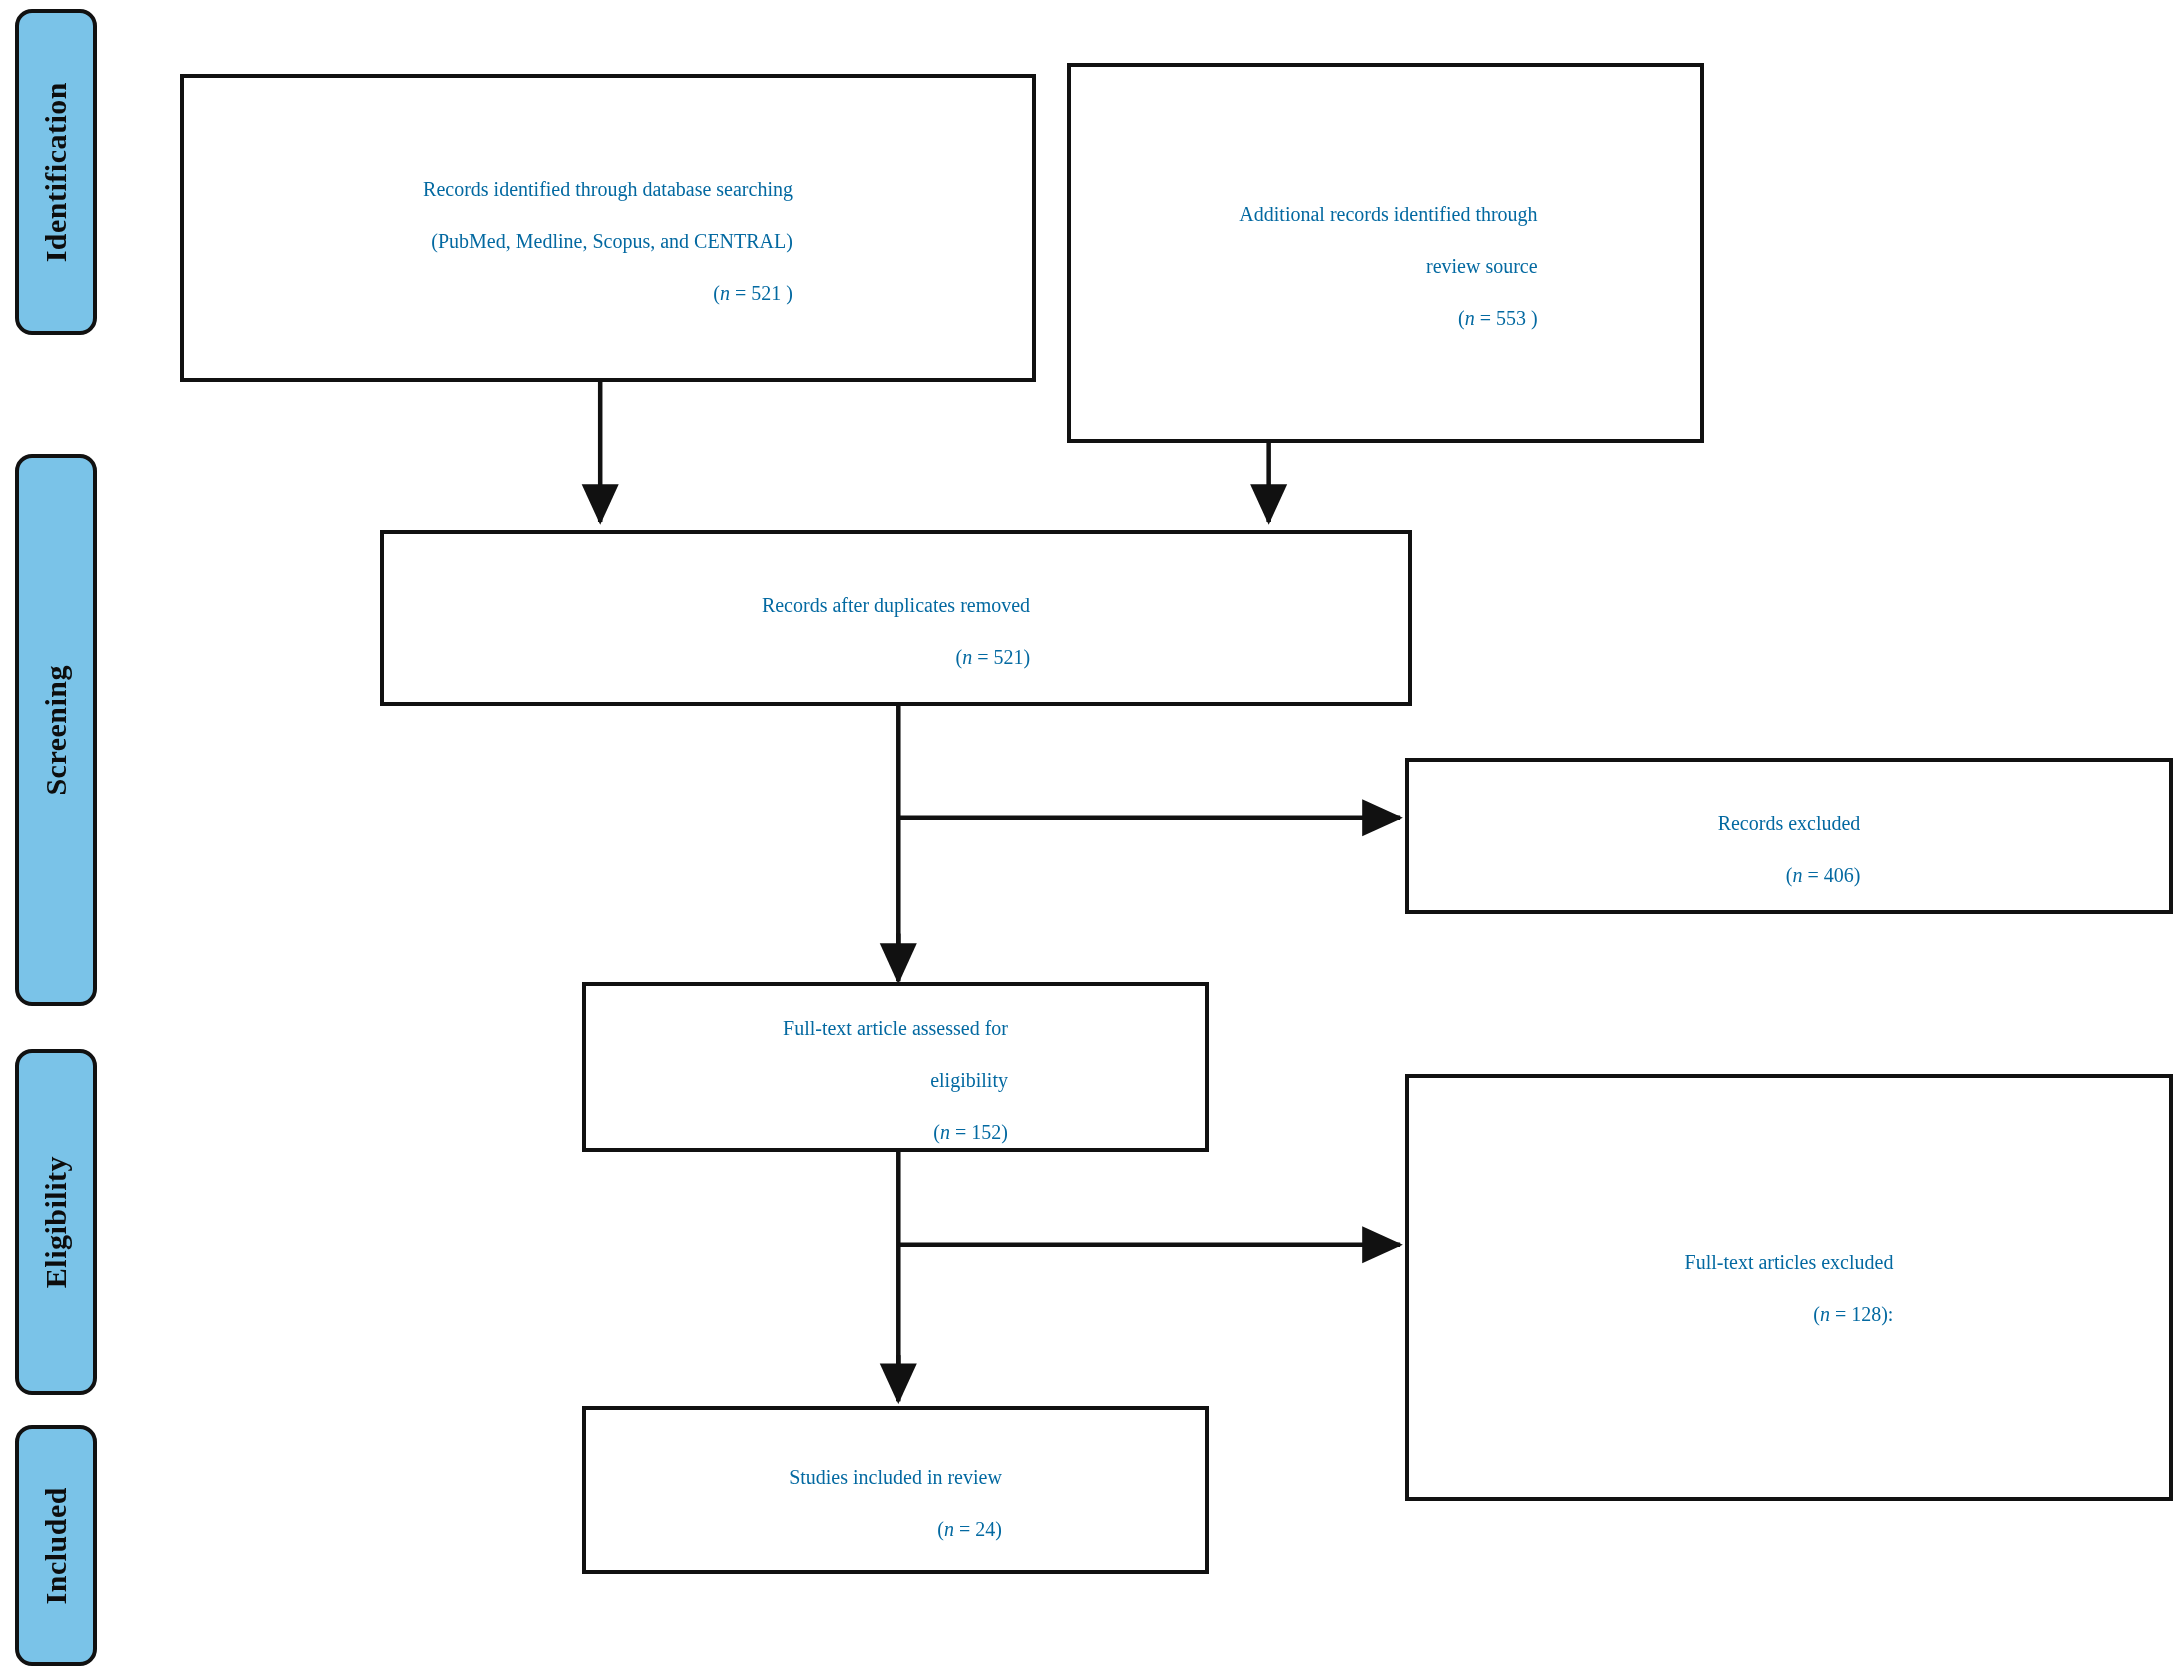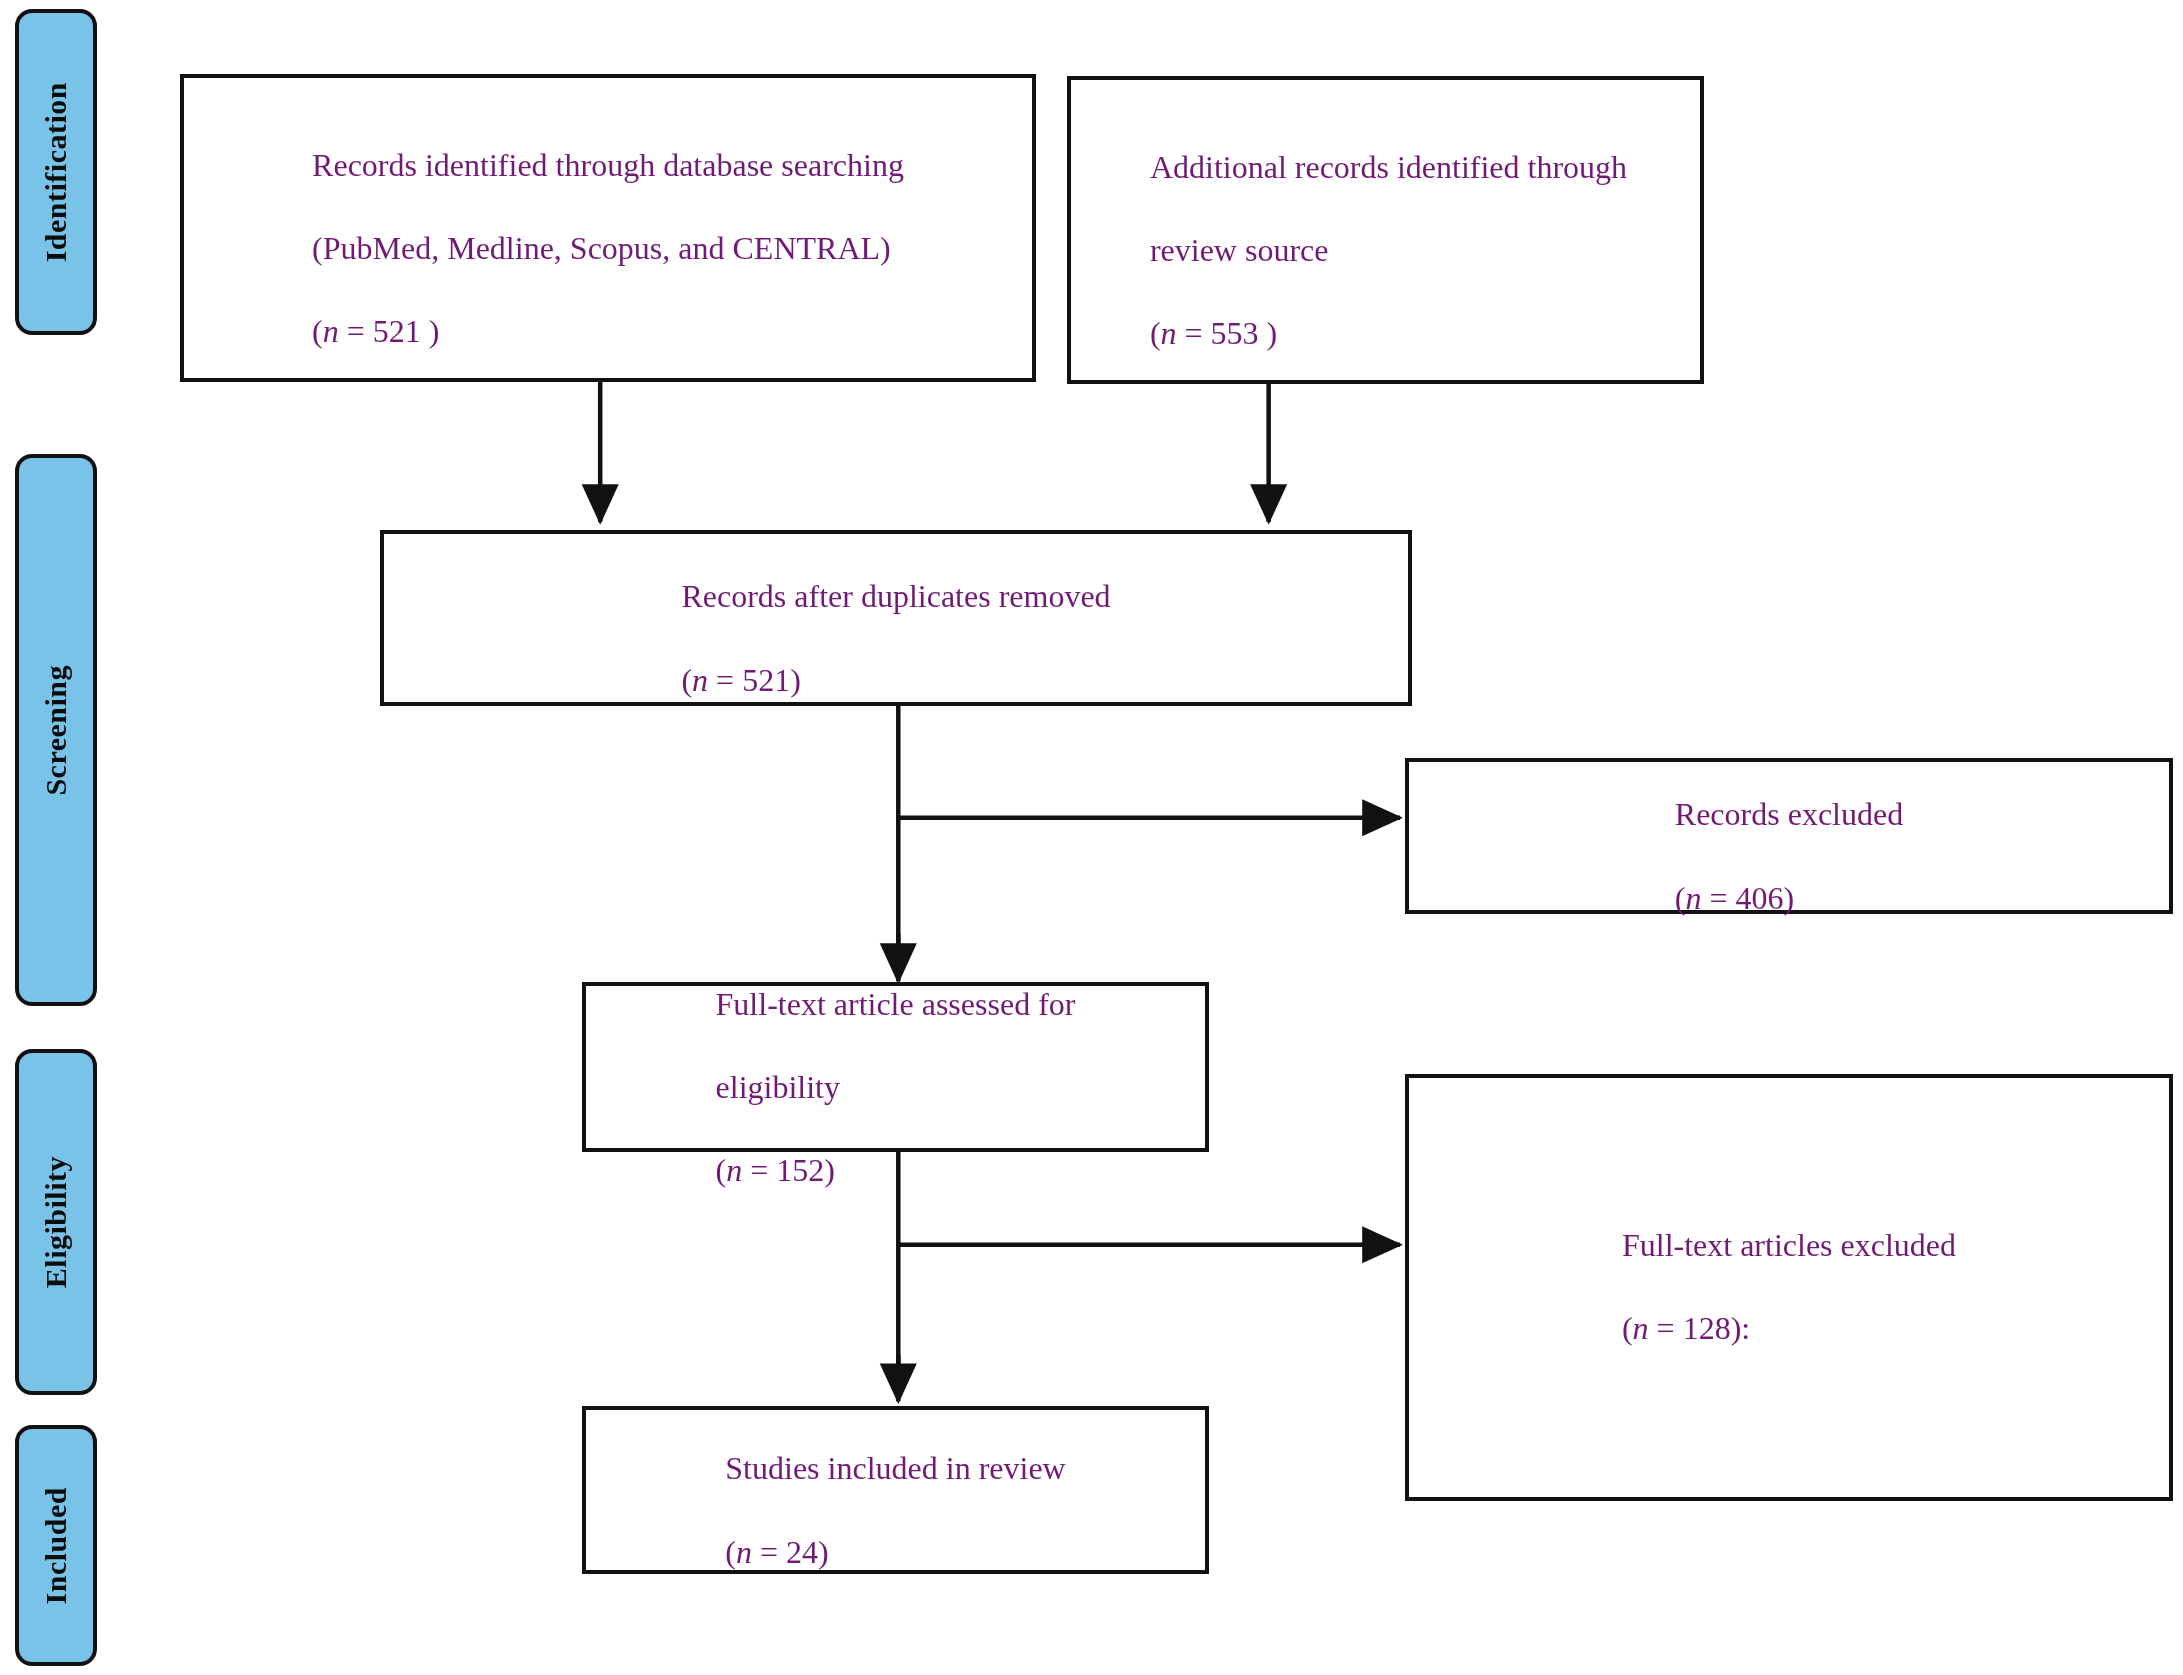--- a/index.html
+++ b/index.html
@@ -45,24 +45,24 @@
     position: absolute;
     background: #ffffff;
     border: 4px solid #111111;
     box-sizing: border-box;
     display: flex;
     align-items: center;
     justify-content: center;
     padding: 5px 11px;
   }
   .flow-box-text {
-    text-align: left;
-    font-size: 32px;
+    text-align: right;
+    font-size: 20px;
     line-height: 1.30;
-    color: #701a75;
+    color: #0369a1;
     white-space: pre-line;
     font-family: "Liberation Serif", "DejaVu Serif", serif;
   }
   .flow-box-text .nvar { font-style: italic; }
 
   
   .connector-svg {
     position: absolute;
     left: 0;
     top: 0;
@@ -117,21 +117,21 @@
   </svg>
 
   <div class="flow-box" style="left:180px; top:74px; width:856px; height:308px;">
     <div class="flow-box-text">
       <span>Records identified through database searching</span><br>
       <span>(PubMed, Medline, Scopus, and CENTRAL)</span><br>
       <span>(</span><span class="nvar">n</span><span> = 521 )</span>
     </div>
   </div>
 
-  <div class="flow-box" style="left:1067px; top:76px; width:637px; height:308px;padding-left:17px;">
+  <div class="flow-box" style="left:1067px; top:63px; width:637px; height:380px;padding-left:17px;">
     <div class="flow-box-text">
       <span>Additional records identified through</span><br>
       <span>review source</span><br>
       <span>(</span><span class="nvar">n</span><span> = 553 )</span>
     </div>
   </div>
 
   <div class="flow-box" style="left:380px; top:530px; width:1032px; height:176px;">
     <div class="flow-box-text">
       <span>Records after duplicates removed</span><br>

